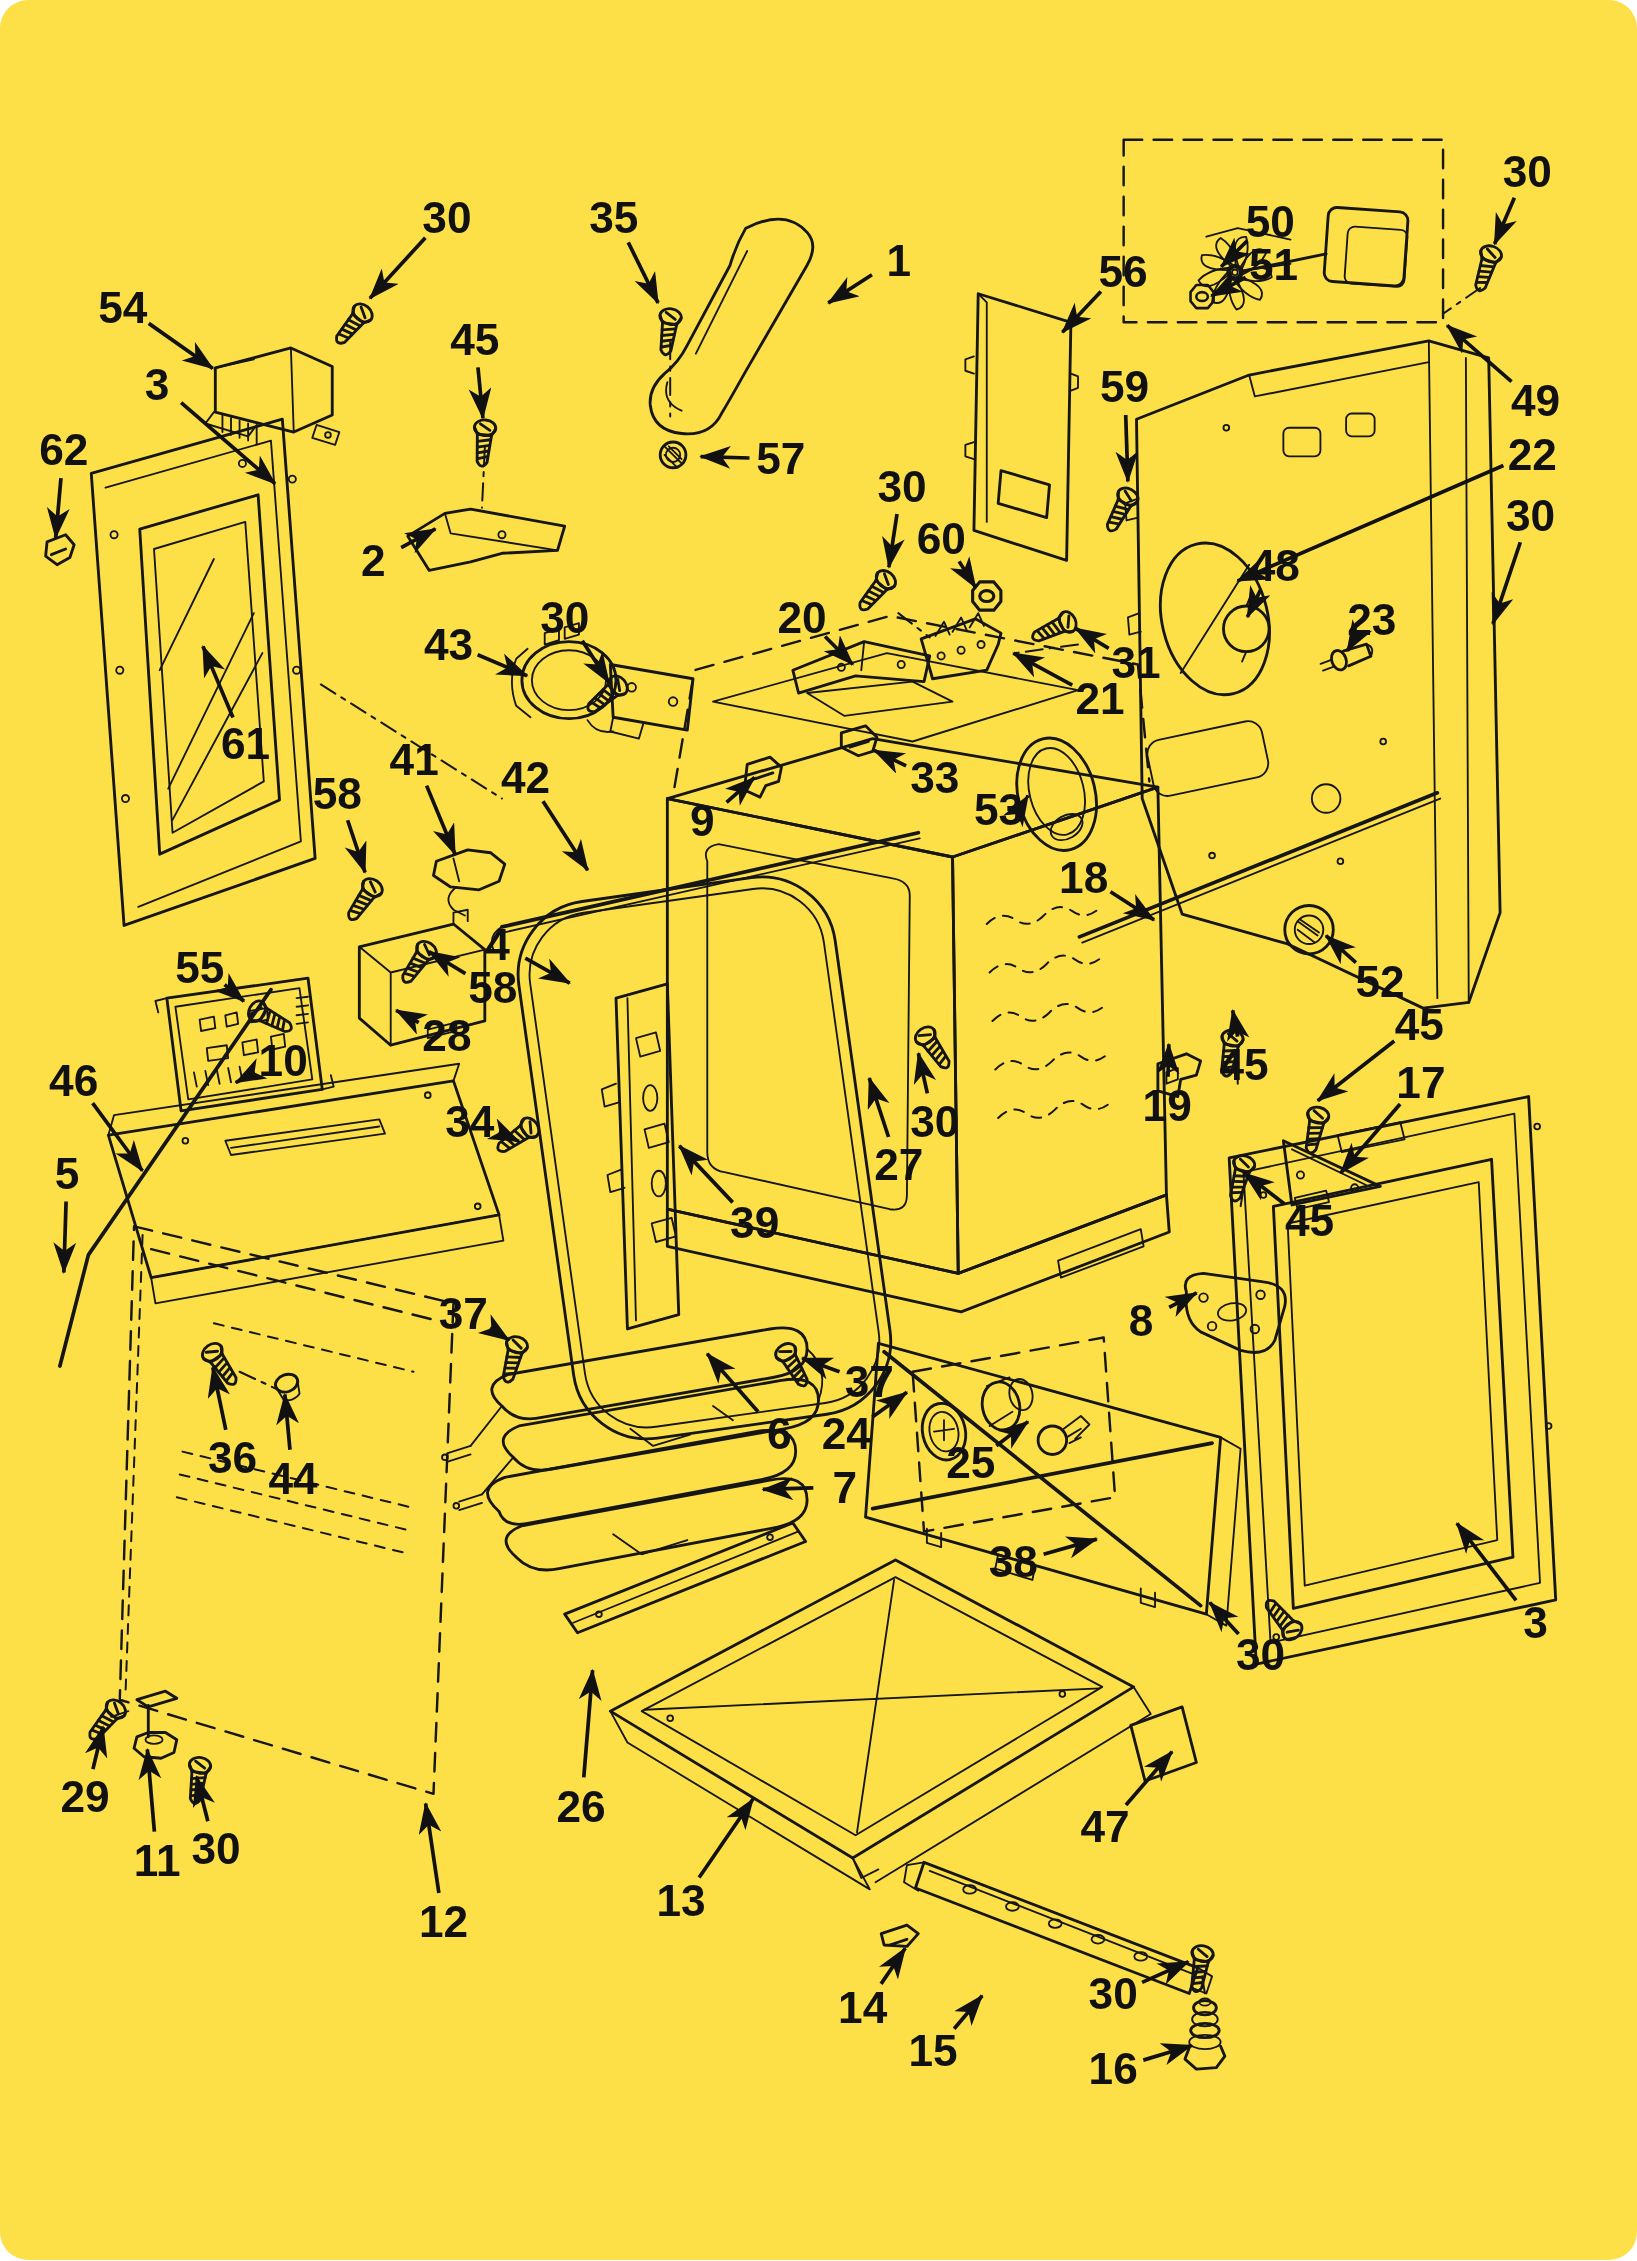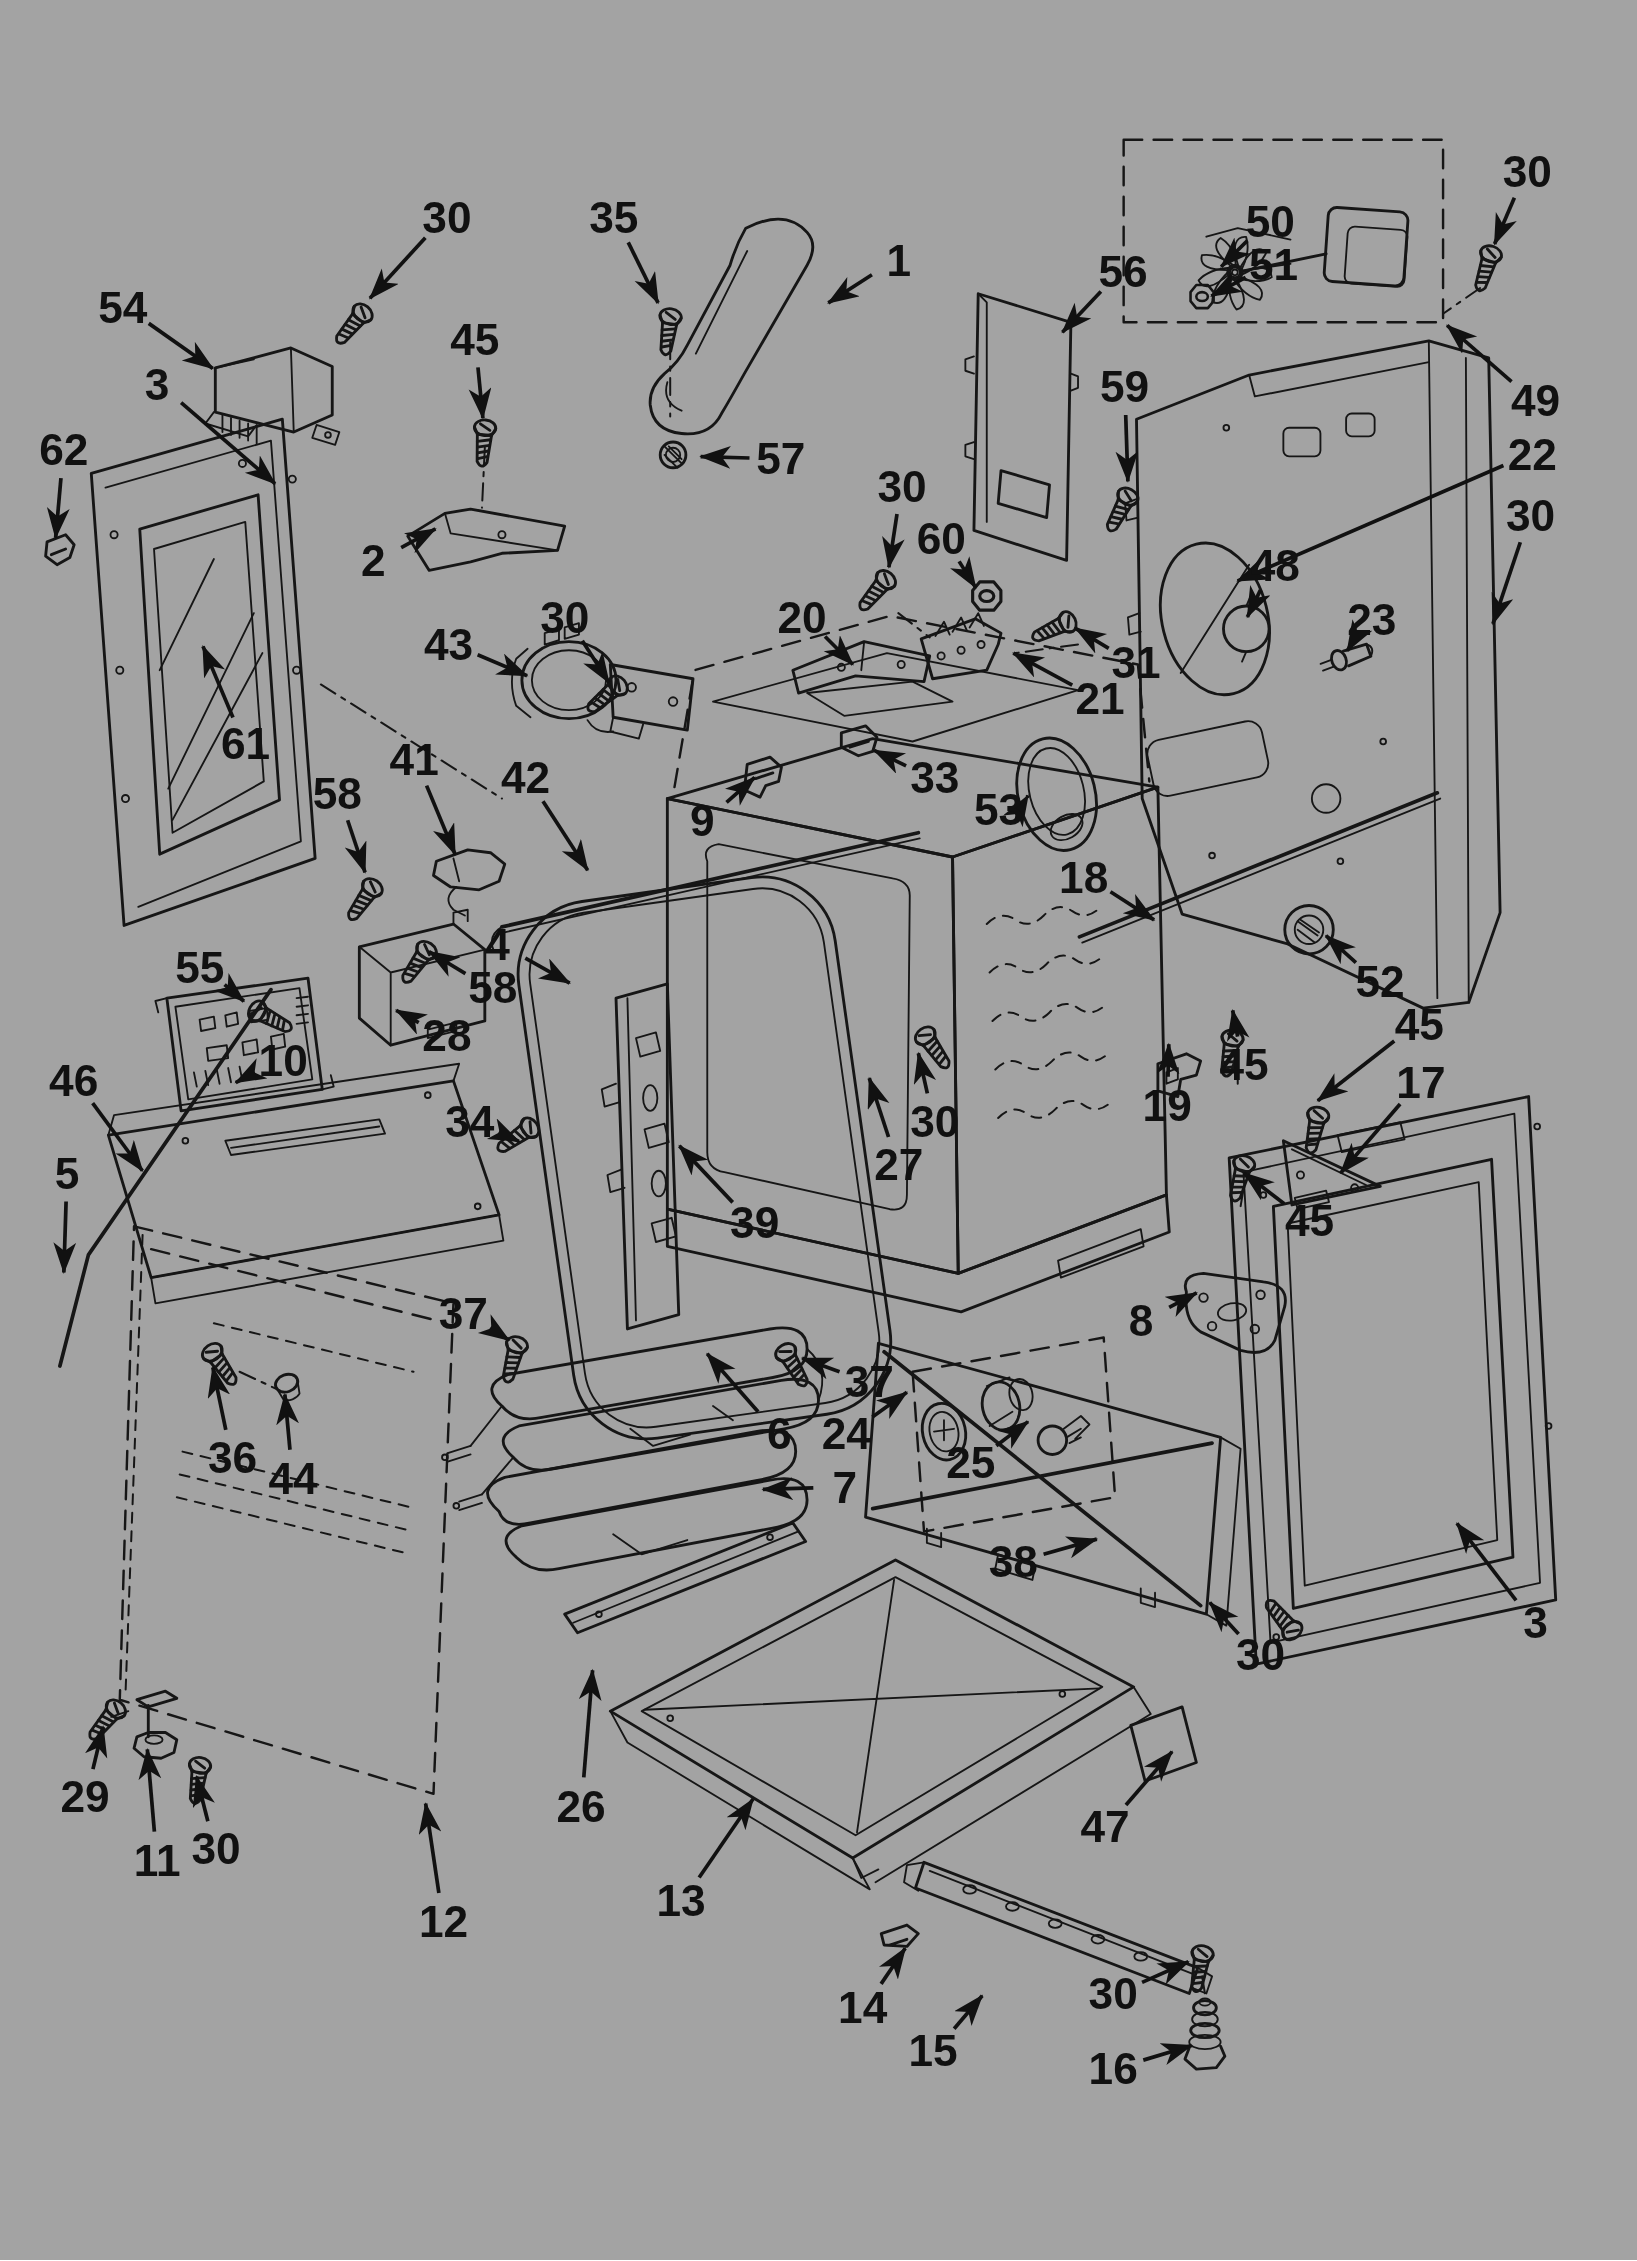--- a/index.html
+++ b/index.html
@@ -1,16 +1,16 @@
 <!DOCTYPE html>
 <html style="font-size:7.8px"><head>
 <meta charset="utf-8">
 <style>
   html,body{margin:0;padding:0;background:#ffffff;}
-  .stage{position:relative;width:100vw;background:#a3a3a3;}
+  .stage{position:relative;width:100vw;background:#fde047;border-radius:28px;}
   svg{display:block;width:100%;height:auto;}
   #parts *{stroke:#161616;fill:none;stroke-width:2;stroke-linecap:round;stroke-linejoin:round;}
   #parts .t{stroke-width:1.3;}
   #parts .w{stroke-width:2.6;}
   #parts .d{stroke-dasharray:13,8;stroke-width:1.7;}
   #parts .h{stroke-dasharray:7,6;stroke-width:1.4;}
   #parts .dd{stroke-dasharray:12,5,3,5;stroke-width:1.4;}
   #callouts text{font-family:"Liberation Sans",sans-serif;font-weight:700;font-size:31px;fill:#111;stroke:none;}
   #callouts line{stroke:#111;stroke-width:2.6;}
 </style>

